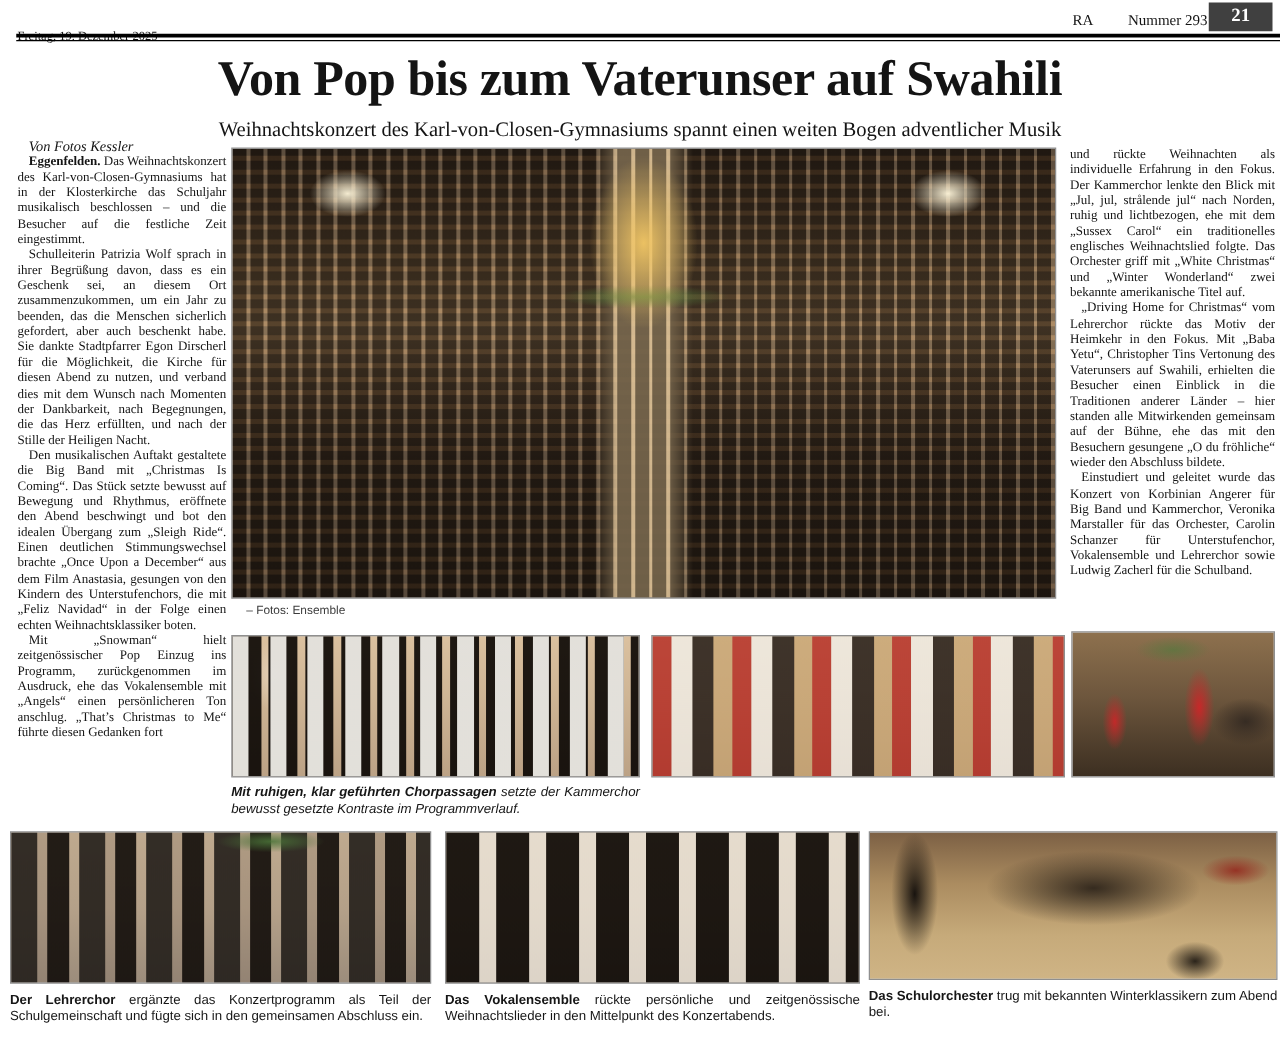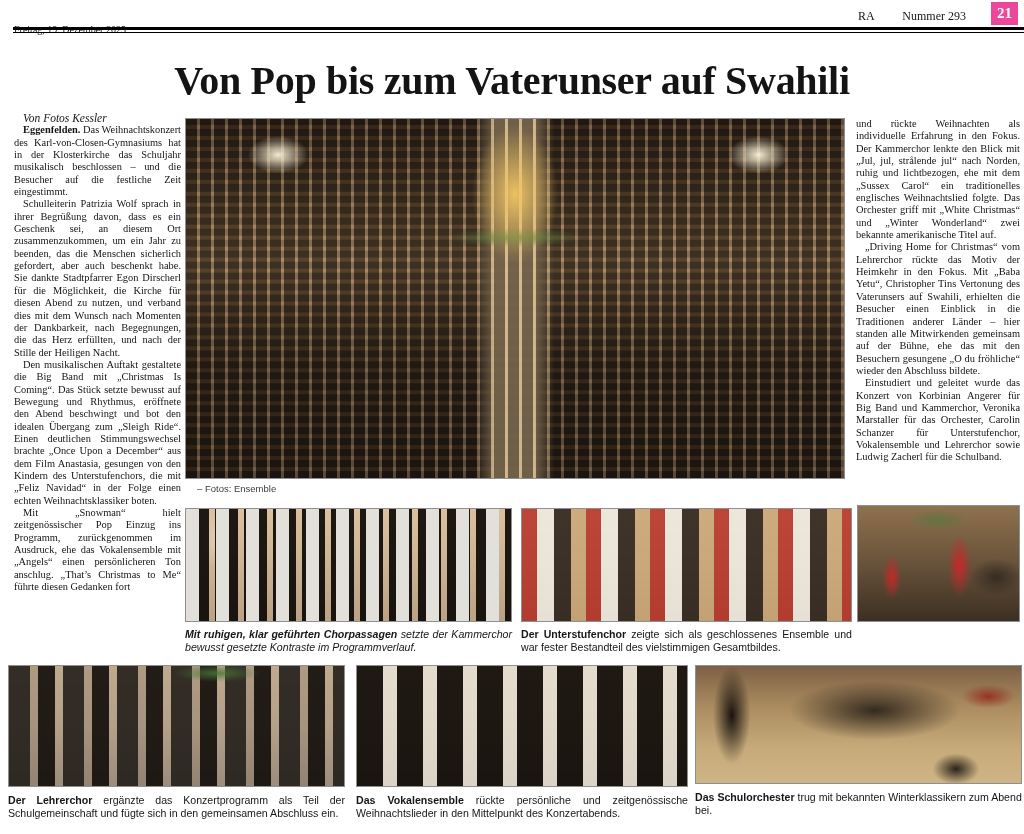--- a/index.html
+++ b/index.html
@@ -5,27 +5,27 @@
   html,body{margin:0;padding:0;background:#ffffff;}
   .page{position:relative;width:1024px;height:834px;background:#ffffff;overflow:hidden;
         font-family:"Liberation Serif", serif;color:#141414;}
 
   
   .mast-date{position:absolute;left:14px;top:24px;font-size:10px;}
   .mast-section{position:absolute;left:0;right:0;top:3px;margin:0;text-align:center;
         font-size:20px;font-weight:400;letter-spacing:1.5px;}
   .mast-edition{position:absolute;left:858px;top:9px;font-size:12px;}
   .mast-issue{position:absolute;right:58px;top:9px;font-size:12px;}
-  .mast-badge{position:absolute;right:6px;top:2px;width:27px;height:23px;background:#ec4899;
+  .mast-badge{position:absolute;right:6px;top:2px;width:51px;height:23px;background:#404040;
         color:#fff;font:700 15px/23px "Liberation Serif", serif;text-align:center;}
   .rule-thick{position:absolute;left:13px;right:0;top:27px;height:3px;background:#000;}
   .rule-thin{position:absolute;left:13px;right:0;top:32px;height:1px;background:#000;}
 
   
-  .headline{position:absolute;left:0;right:0;top:42px;margin:18px;text-align:center;
+  .headline{position:absolute;left:0;right:0;top:42px;margin:0;text-align:center;
         font-size:40px;line-height:1.05;font-weight:700;letter-spacing:-0.3px;}
   .subheadline{position:absolute;left:0;right:0;top:94px;margin:0;text-align:center;
         font-size:16.5px;font-weight:400;}
 
   
   .col{position:absolute;font-size:10.4px;line-height:12.35px;text-align:justify;
         -webkit-hyphens:auto;hyphens:auto;}
   .col-left{left:14px;top:112px;width:167px;}
   .col-right{left:856px;top:118px;width:164px;}
   .byline{margin:0 0 12px 0;font-style:italic;font-size:11.5px;text-indent:0;}
@@ -98,20 +98,21 @@
 <div class="page">
 
   <span class="mast-date">Freitag, 19. Dezember 2025</span>
   <span class="mast-edition">RA</span>
   <span class="mast-issue">Nummer 293</span>
   <span class="mast-badge">21</span>
   <div class="rule-thick"></div>
   <div class="rule-thin"></div>
 
   <h1 class="headline">Von Pop bis zum Vaterunser auf Swahili</h1>
+  <h3 class="subheadline">Weihnachtskonzert des Karl-von-Closen-Gymnasiums spannt einen weiten Bogen adventlicher Musik</h3>
 
   <div class="col col-left">
     <p class="byline">Von Fotos Kessler</p>
     <p><b>Eggenfelden.</b><span> Das Weihnachtskonzert des Karl-von-Closen-Gymnasiums hat in der Klosterkirche das Schuljahr musikalisch beschlossen – und die Besucher auf die festliche Zeit eingestimmt.</span></p>
     <p><span>Schulleiterin Patrizia Wolf sprach in ihrer Begrüßung davon, dass es ein Geschenk sei, an diesem Ort zusammenzukommen, um ein Jahr zu beenden, das die Menschen sicherlich gefordert, aber auch beschenkt habe. Sie dankte Stadtpfarrer Egon Dirscherl für die Möglichkeit, die Kirche für diesen Abend zu nutzen, und verband dies mit dem Wunsch nach Momenten der Dankbarkeit, nach Begegnungen, die das Herz erfüllten, und nach der Stille der Heiligen Nacht.</span></p>
     <p><span>Den musikalischen Auftakt gestaltete die Big Band mit „Christmas Is Coming“. Das Stück setzte bewusst auf Bewegung und Rhythmus, eröffnete den Abend beschwingt und bot den idealen Übergang zum „Sleigh Ride“. Einen deutlichen Stimmungswechsel brachte „Once Upon a December“ aus dem Film Anastasia, gesungen von den Kindern des Unterstufenchors, die mit „Feliz Navidad“ in der Folge einen echten Weihnachtsklassiker boten.</span></p>
     <p><span>Mit „Snowman“ hielt zeitgenössischer Pop Einzug ins Programm, zurückgenommen im Ausdruck, ehe das Vokalensemble mit „Angels“ einen persönlicheren Ton anschlug. „That’s Christmas to Me“ führte diesen Gedanken fort</span></p>
   </div>
 
   <div class="photo ph-main" title="Chöre, Big Band und Orchester vor dem goldenen Altar der Klosterkirche, davor das Publikum in den Bänken"></div>
@@ -123,21 +124,20 @@
     <p style="text-indent:0"><span>und rückte Weihnachten als individuelle Erfahrung in den Fokus. Der Kammerchor lenkte den Blick mit „Jul, jul, strålende jul“ nach Norden, ruhig und lichtbezogen, ehe mit dem „Sussex Carol“ ein traditionelles englisches Weihnachtslied folgte. Das Orchester griff mit „White Christmas“ und „Winter Wonderland“ zwei bekannte amerikanische Titel auf.</span></p>
     <p><span>„Driving Home for Christmas“ vom Lehrerchor rückte das Motiv der Heimkehr in den Fokus. Mit „Baba Yetu“, Christopher Tins Vertonung des Vaterunsers auf Swahili, erhielten die Besucher einen Einblick in die Traditionen anderer Länder – hier standen alle Mitwirkenden gemeinsam auf der Bühne, ehe das mit den Besuchern gesungene „O du fröhliche“ wieder den Abschluss bildete.</span></p>
     <p><span>Einstudiert und geleitet wurde das Konzert von Korbinian Angerer für Big Band und Kammerchor, Veronika Marstaller für das Orchester, Carolin Schanzer für Unterstufenchor, Vokalensemble und Lehrerchor sowie Ludwig Zacherl für die Schulband.</span></p>
   </div>
 
   <div class="photo ph-kammer" title="Kammerchor in Schwarz mit Notenmappen"></div>
   <div class="photo ph-unter" title="Unterstufenchor mit Kindern in bunter Kleidung und Nikolausmützen"></div>
   <div class="photo ph-band" title="Schulband mit Sängerinnen in Rot und Schlagzeug"></div>
 
   <div class="cap cap-mid1"><b>Mit ruhigen, klar geführten Chorpassagen</b><span> setzte der Kammerchor bewusst gesetzte Kontraste im Programmverlauf.</span></div>
-  <div class="cap cap-mid2"><b>Der Unterstufenchor</b><span> zeigte sich als geschlossenes Ensemble und war fester Bestandteil des vielstimmigen Gesamtbildes.</span></div>
 
   <div class="photo ph-lehrer" title="Lehrerchor mit schwarzen Notenmappen vor dem Altar"></div>
   <div class="photo ph-vokal" title="Vokalensemble beim Singen mit Notenmappen"></div>
   <div class="photo ph-orch" title="Dirigentin vor dem Schulorchester mit Streichern und Gitarre"></div>
 
   <div class="cap cap-bot1"><b>Der Lehrerchor</b><span> ergänzte das Konzertprogramm als Teil der Schulgemeinschaft und fügte sich in den gemeinsamen Abschluss ein.</span></div>
   <div class="cap cap-bot2"><b>Das Vokalensemble</b><span> rückte persönliche und zeitgenössische Weihnachtslieder in den Mittelpunkt des Konzertabends.</span></div>
   <div class="cap cap-bot3"><b>Das Schulorchester</b><span> trug mit bekannten Winterklassikern zum Abend bei.</span></div>
 
 </div>

